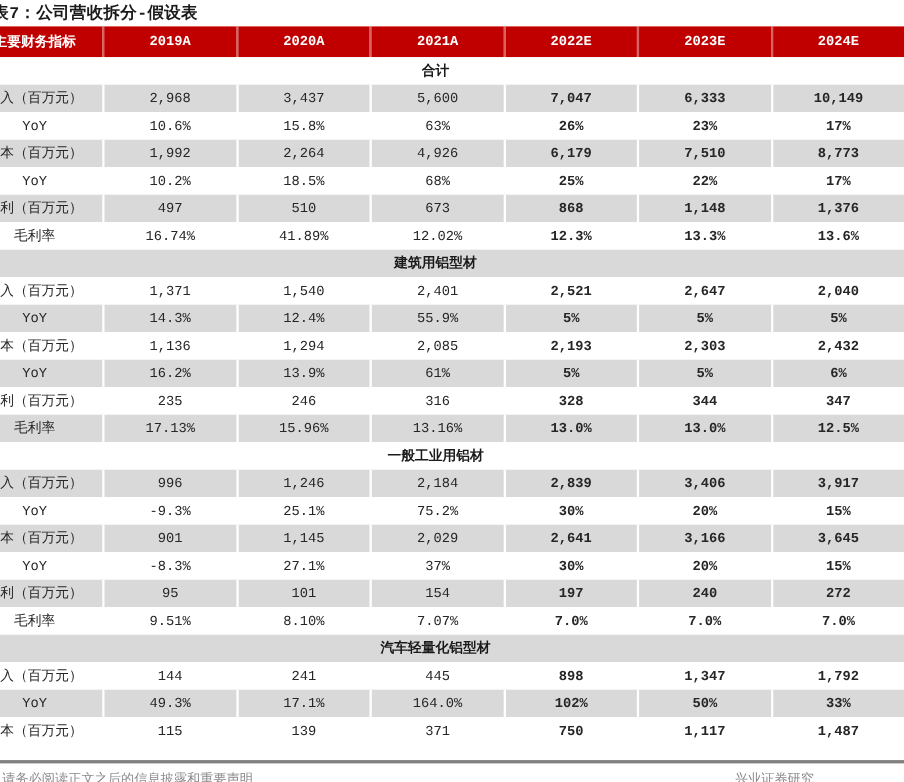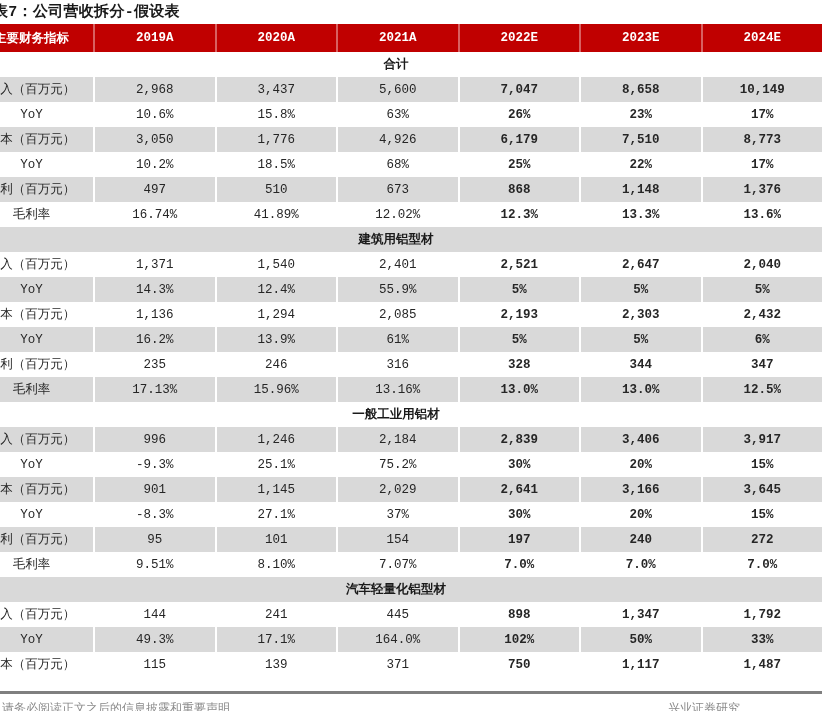--- a/index.html
+++ b/index.html
@@ -71,36 +71,36 @@
       <tbody>
           <tr class="section">
             <td colspan="7">合计</td>
           </tr>
           <tr class="shade">
             <td>收入（百万元）</td>
             <td>2,968</td>
             <td>3,437</td>
             <td>5,600</td>
             <td class="est">7,047</td>
-            <td class="est">8,658</td>
+            <td class="est">6,333</td>
             <td class="est">10,149</td>
           </tr>
           <tr class="">
             <td>YoY</td>
             <td>10.6%</td>
             <td>15.8%</td>
             <td>63%</td>
             <td class="est">26%</td>
             <td class="est">23%</td>
             <td class="est">17%</td>
           </tr>
           <tr class="shade">
             <td>成本（百万元）</td>
-            <td>3,050</td>
-            <td>1,776</td>
+            <td>1,992</td>
+            <td>2,264</td>
             <td>4,926</td>
             <td class="est">6,179</td>
             <td class="est">7,510</td>
             <td class="est">8,773</td>
           </tr>
           <tr class="">
             <td>YoY</td>
             <td>10.2%</td>
             <td>18.5%</td>
             <td>68%</td>

